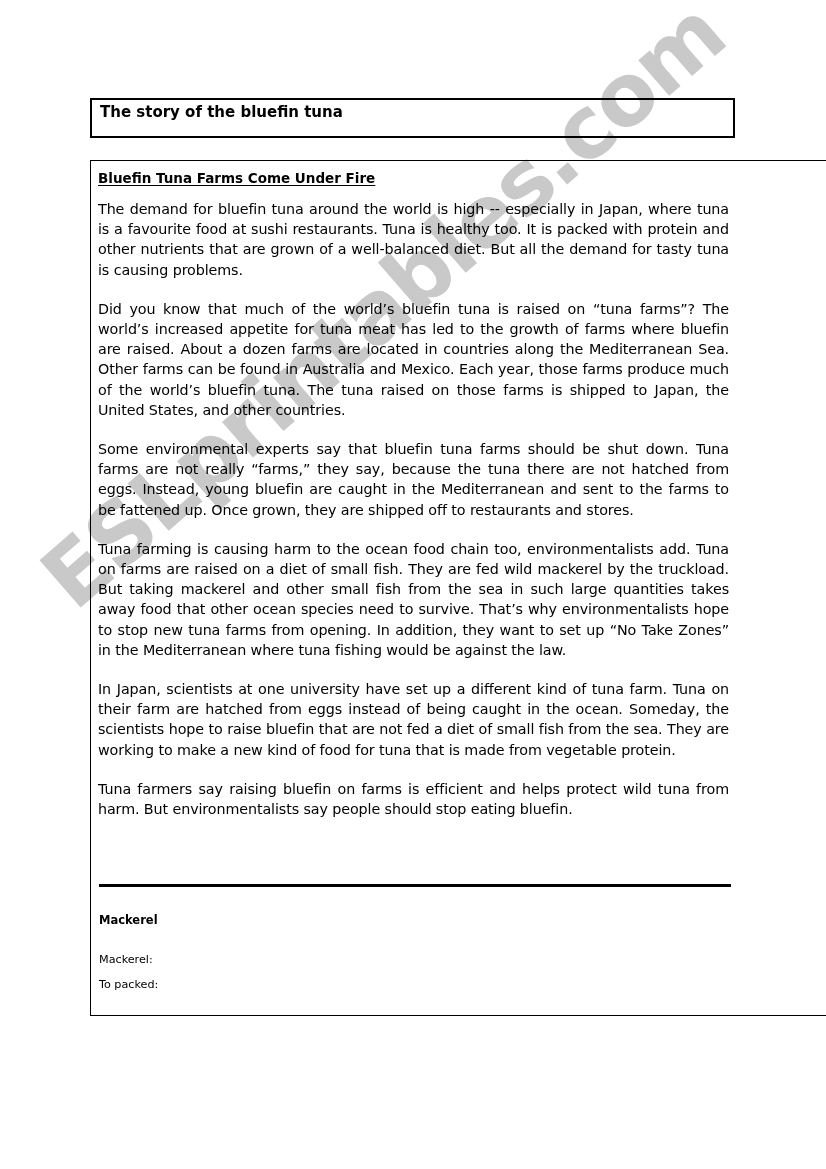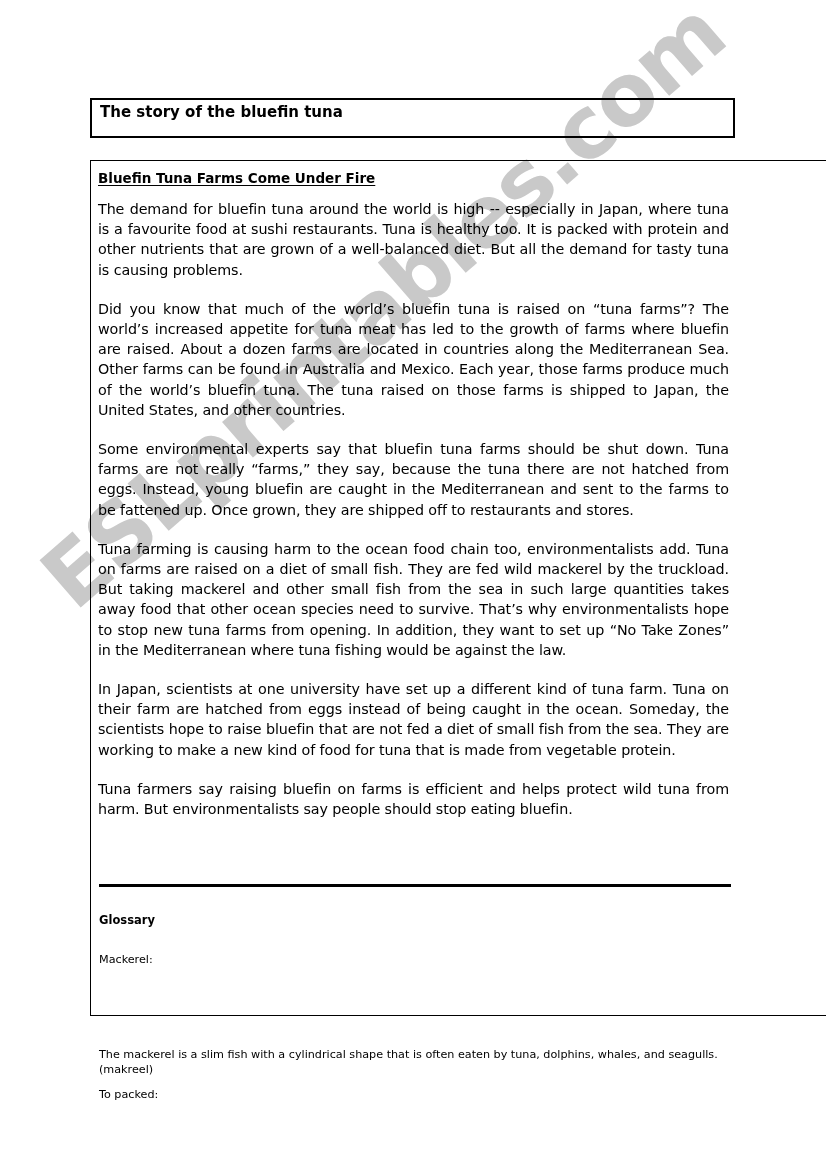--- a/index.html
+++ b/index.html
@@ -127,21 +127,20 @@
   #glossary-title {
     font-family: "DejaVu Sans", sans-serif;
     font-weight: bold;
     font-size: 11.5px;
     margin: 0 0 25px 0;
   }
   .gloss-row {
     display: flex;
     align-items: flex-start;
     margin-bottom: 10px;
-    flex-direction: column;
   }
   .gloss-term {
     flex: 0 0 95px;
     font-family: "DejaVu Sans", sans-serif;
     font-size: 11.2px;
     line-height: 15px;
   }
   .gloss-def {
     flex: 1 1 auto;
     font-family: "DejaVu Sans", sans-serif;
@@ -169,25 +168,24 @@
       <p class="para">Did you know that much of the world’s bluefin tuna is raised on “tuna farms”? The world’s increased appetite for tuna meat has led to the growth of farms where bluefin are raised. About a dozen farms are located in countries along the Mediterranean Sea. Other farms can be found in Australia and Mexico. Each year, those farms produce much of the world’s bluefin tuna. The tuna raised on those farms is shipped to Japan, the United States, and other countries.</p>
       <p class="para">Some environmental experts say that bluefin tuna farms should be shut down. Tuna farms are not really “farms,” they say, because the tuna there are not hatched from eggs. Instead, young bluefin are caught in the Mediterranean and sent to the farms to be fattened up. Once grown, they are shipped off to restaurants and stores.</p>
       <p class="para">Tuna farming is causing harm to the ocean food chain too, environmentalists add. Tuna on farms are raised on a diet of small fish. They are fed wild mackerel by the truckload. But taking mackerel and other small fish from the sea in such large quantities takes away food that other ocean species need to survive. That’s why environmentalists hope to stop new tuna farms from opening. In addition, they want to set up “No Take Zones” in the Mediterranean where tuna fishing would be against the law.</p>
       <p class="para">In Japan, scientists at one university have set up a different kind of tuna farm. Tuna on their farm are hatched from eggs instead of being caught in the ocean. Someday, the scientists hope to raise bluefin that are not fed a diet of small fish from the sea. They are working to make a new kind of food for tuna that is made from vegetable protein.</p>
       <p class="para">Tuna farmers say raising bluefin on farms is efficient and helps protect wild tuna from harm. But environmentalists say people should stop eating bluefin.</p>
     </div>
 
     <div id="divider"></div>
 
     <div id="glossary">
-      <div id="glossary-title">Glossary</div>
+      <div id="glossary-title">Mackerel</div>
 
       <div class="gloss-row">
         <div class="gloss-term">Mackerel:</div>
-        <div class="gloss-def">The mackerel is a slim fish with a cylindrical shape that is often eaten by tuna, dolphins, whales, and seagulls. (makreel)</div>
       </div>
 
       <div class="gloss-row">
         <div class="gloss-term">To packed:</div>
       </div>
     </div>
 
   </div>
 </div>
 

